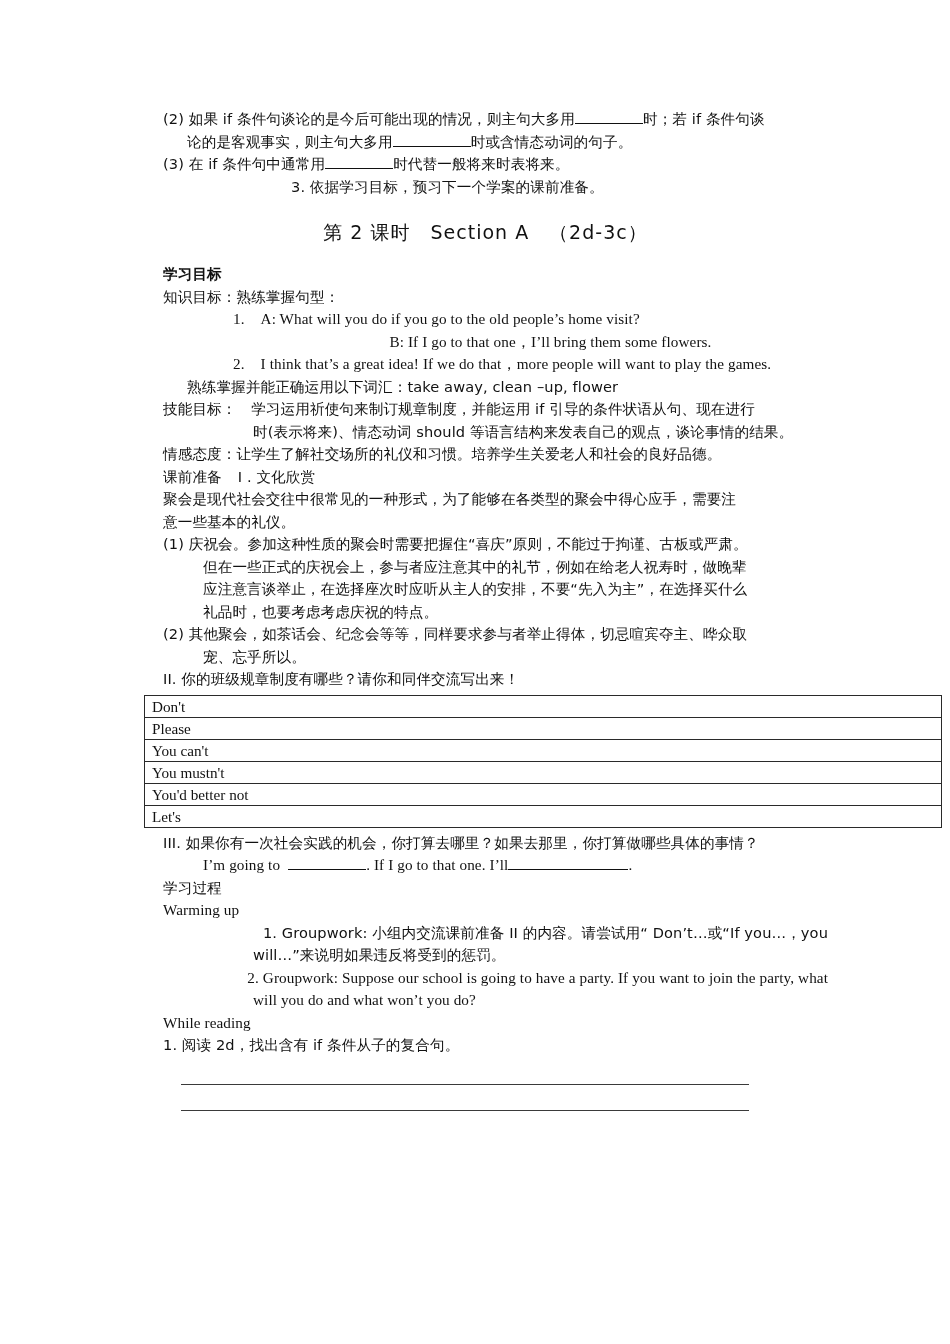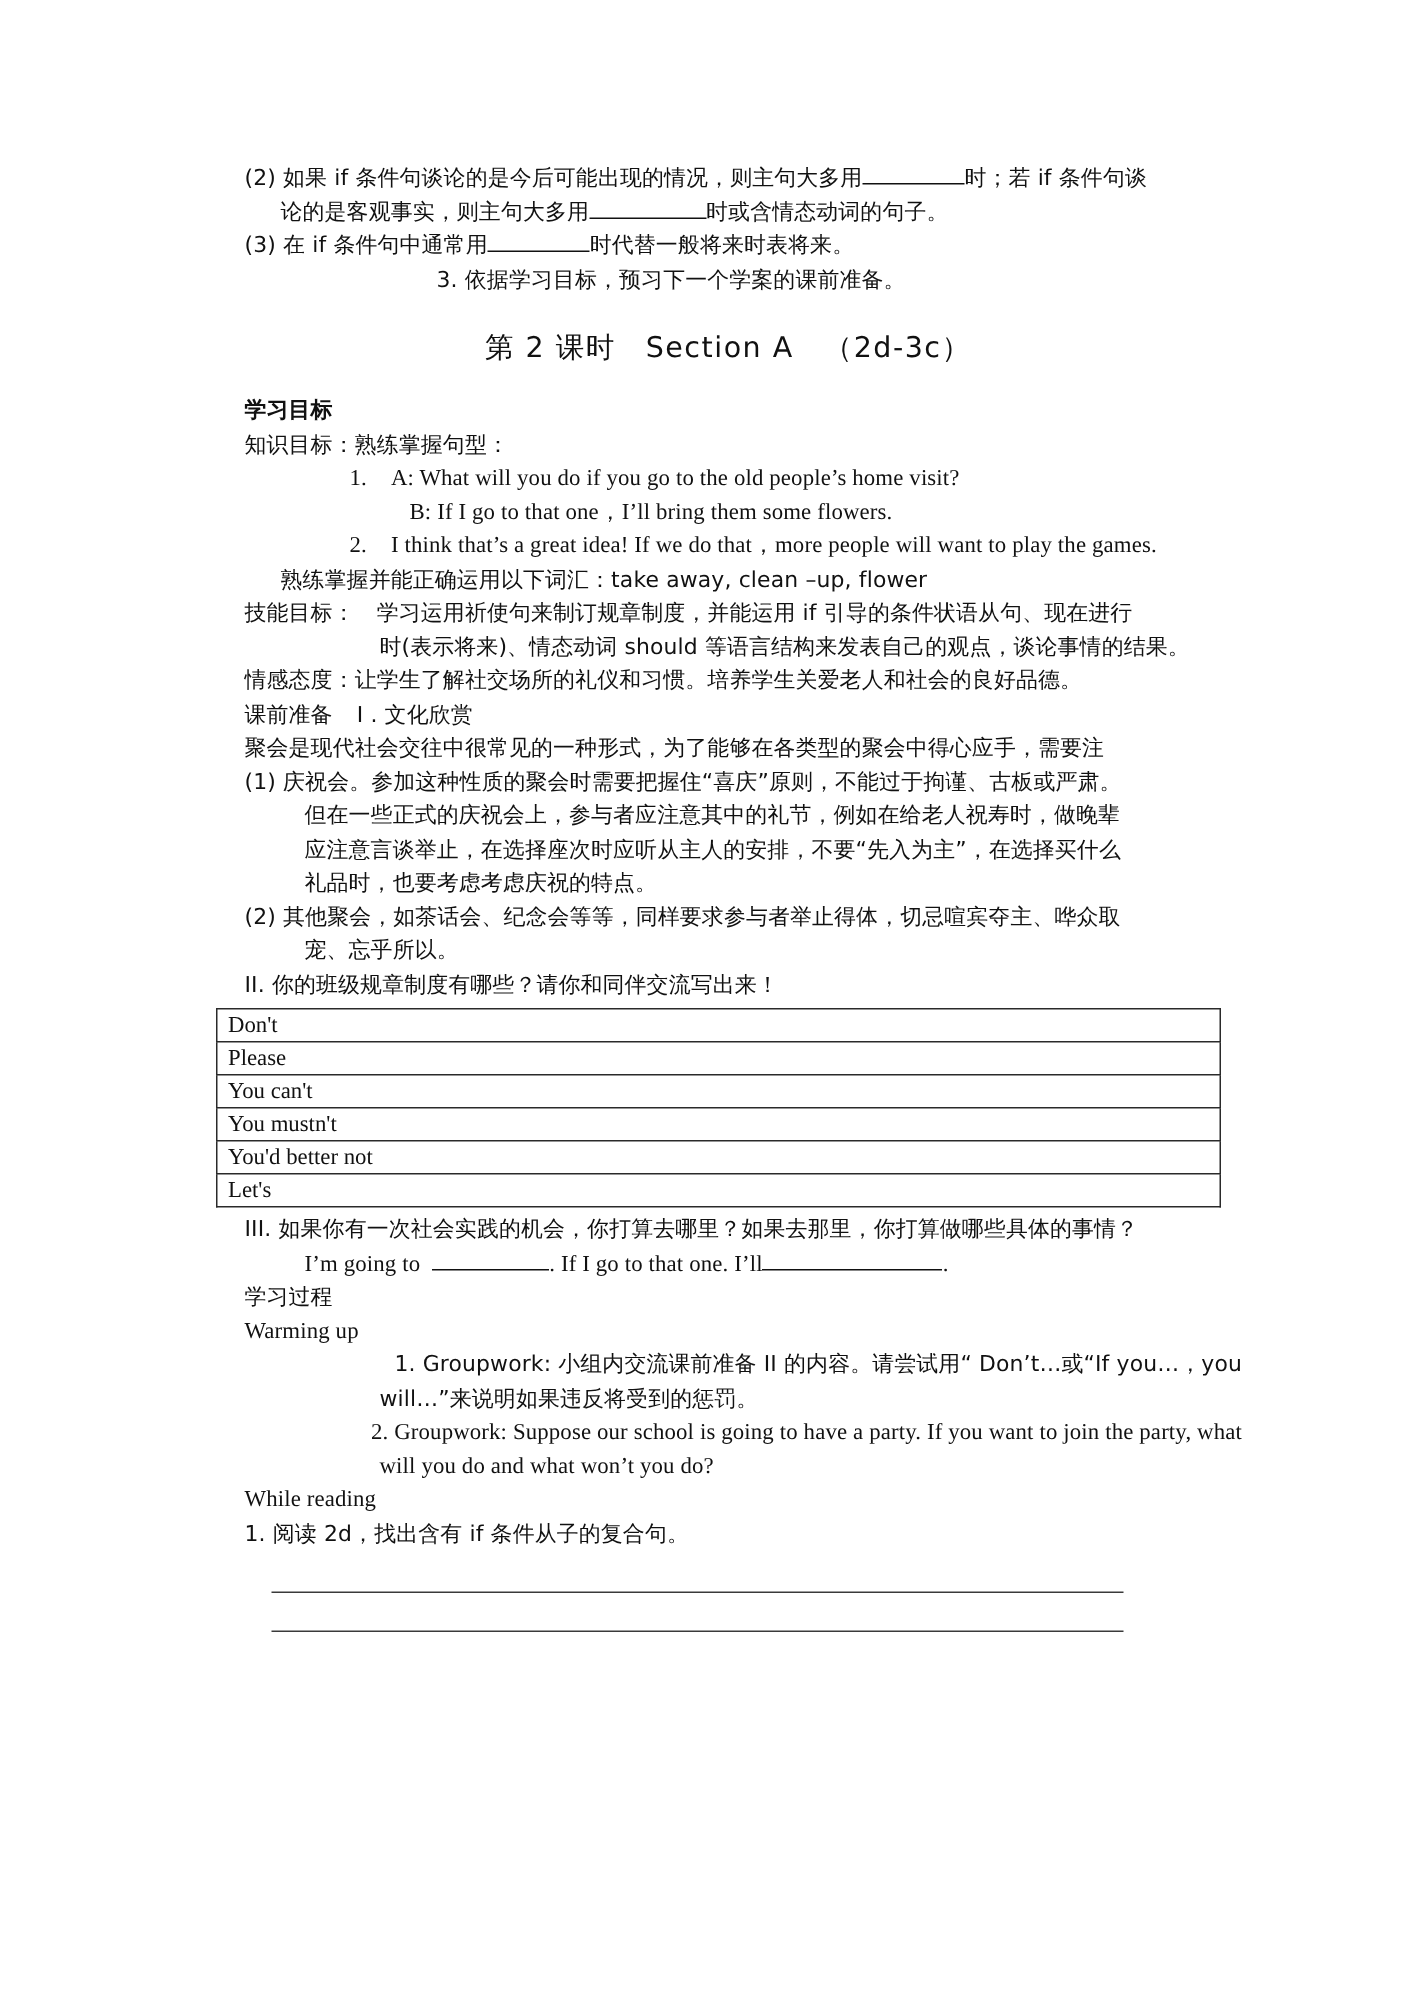--- a/index.html
+++ b/index.html
@@ -33,21 +33,21 @@
     display: block;
     white-space: nowrap;
     letter-spacing: 0.1px;
     margin-left: 20px;
   }
   .ind1 { padding-left: 24px; }
   .ind2 { padding-left: 40px; }
   .ind3 { padding-left: 55px; text-align: right; }
   .ind4 { padding-left: 70px; }
   .ind5 { padding-left: 90px; }
-  .ind6 { padding-left: 110px; }
+  .ind6 { padding-left: 110px; text-align: center; }
   .ind7 { padding-left: 128px; }
 
   .bold { font-weight: bold; }
 
   .cn {
     font-family: "DejaVu Sans", "Liberation Sans", sans-serif;
     font-size: 14.6px;
   }
 
   .title-line {
@@ -63,21 +63,21 @@
     display: inline-block;
     border-bottom: 1px solid #111;
     vertical-align: baseline;
   }
   .b-md { width: 68px; }
   .b-lg { width: 78px; }
   .b-xl { width: 120px; }
 
   table.rules {
     border-collapse: collapse;
-    width: 670px;
+    width: 798px;
     margin: 4px 0 4px 1px;
     table-layout: fixed;
   }
   table.rules td {
     border: 1px solid #2a2a2a;
     height: 18px;
     padding: 1px 0 1px 7px;
     font-size: 15.2px;
     line-height: 1.25;
   }
@@ -125,20 +125,21 @@
 
     <p class="ln"><span class="cn">技能目标：　学习运用祈使句来制订规章制度，并能运用 if 引导的条件状语从句、现在进行</span></p>
 
     <p class="ln ind5"><span class="cn">时(表示将来)、情态动词 should 等语言结构来发表自己的观点，谈论事情的结果。</span></p>
 
     <p class="ln"><span class="cn">情感态度：让学生了解社交场所的礼仪和习惯。培养学生关爱老人和社会的良好品德。</span></p>
 
     <p class="ln"><span class="cn">课前准备</span><span class="sp-md"></span><span class="cn">I . 文化欣赏</span></p>
 
     <p class="ln"><span class="cn">聚会是现代社会交往中很常见的一种形式，为了能够在各类型的聚会中得心应手，需要注</span></p>
+    <p class="ln"><span class="cn">意一些基本的礼仪。</span></p>
 
     <p class="ln"><span class="cn">(1) 庆祝会。参加这种性质的聚会时需要把握住“喜庆”原则，不能过于拘谨、古板或严肃。</span></p>
     <p class="ln ind2"><span class="cn">但在一些正式的庆祝会上，参与者应注意其中的礼节，例如在给老人祝寿时，做晚辈</span></p>
     <p class="ln ind2"><span class="cn">应注意言谈举止，在选择座次时应听从主人的安排，不要“先入为主”，在选择买什么</span></p>
     <p class="ln ind2"><span class="cn">礼品时，也要考虑考虑庆祝的特点。</span></p>
 
     <p class="ln"><span class="cn">(2) 其他聚会，如茶话会、纪念会等等，同样要求参与者举止得体，切忌喧宾夺主、哗众取</span></p>
     <p class="ln ind2"><span class="cn">宠、忘乎所以。</span></p>
 
     <p class="ln"><span class="cn">II. 你的班级规章制度有哪些？请你和同伴交流写出来！</span></p>

